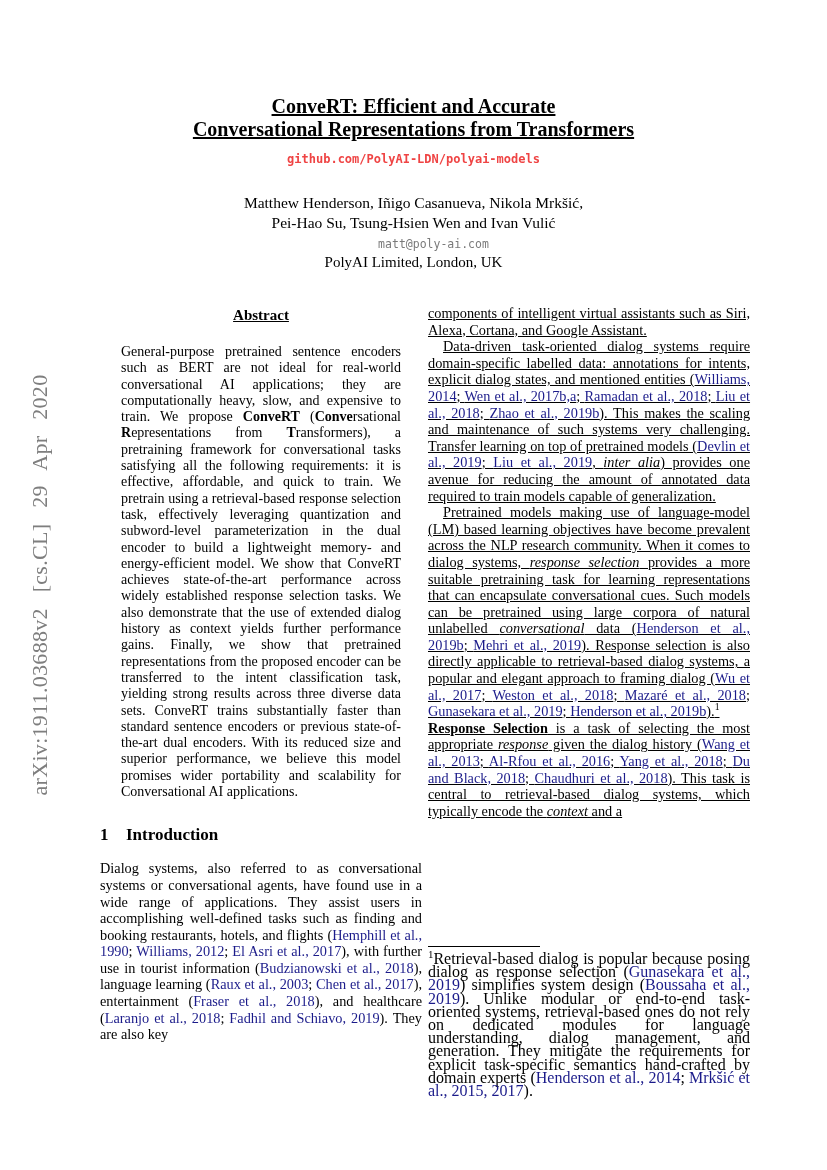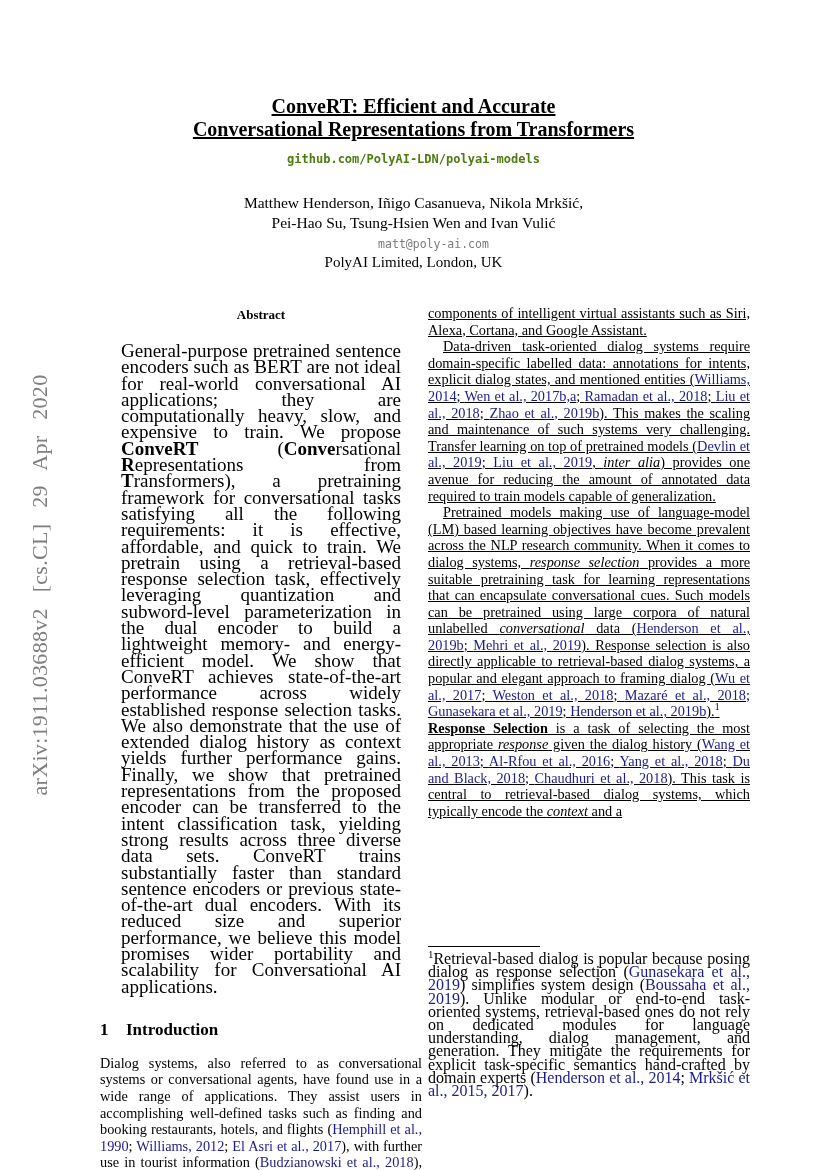--- a/index.html
+++ b/index.html
@@ -22,39 +22,39 @@
     letter-spacing:0.3px;
   }
 
   
   .header { position:absolute; top:95px; left:0; width:827px; text-align:center; }
   .title { font-size:20px; font-weight:bold; line-height:23px;text-decoration:underline; }
   .repo-link {
     margin-top:11px;
     font-family:"DejaVu Sans Mono", monospace;
     font-weight:bold; font-size:12px;
-    color:#4d7c0f;
+    color:#ef4444;
   }
   .authors { margin-top:27px; font-size:15.5px; line-height:20px; }
   .authors .seg-b { font-weight:normal; }
   .email {
     margin-top:4px;
     font-family:"DejaVu Sans Mono", monospace;
     font-size:11.5px; color:#7a7a7a;margin-left:40px;
   }
   .affiliation { margin-top:3px; font-size:15px; }
 
   
   .col { position:absolute; top:305px; width:322px; }
   .col-left  { left:100px; }
   .col-right { left:428px; height:800px;text-decoration:underline; }
 
-  .abstract-heading { text-align:center; font-weight:bold; font-size:13px; margin:2px 0 20px 0; }
+  .abstract-heading { text-align:center; font-weight:bold; font-size:15px; margin:2px 0 20px 0;text-decoration:underline; }
   .abstract-body {
-    margin:6px 21px; font-size:19px; line-height:16.3px; text-align:justify;
+    margin:6px 21px; font-size:14px; line-height:16.3px; text-align:justify;
   }
 
   .section-heading { margin-top:25px; margin-bottom:15px; font-size:17px; font-weight:bold; }
   .section-heading .sec-num { display:inline-block; min-width:26px; }
 
   .para { font-size:14.3px; line-height:16.6px; text-align:justify; margin:0; }
   .para.indent { text-indent:15px; }
   .para.gap-before { margin-top:0; }
 
   .seg-b { font-weight:bold; }

